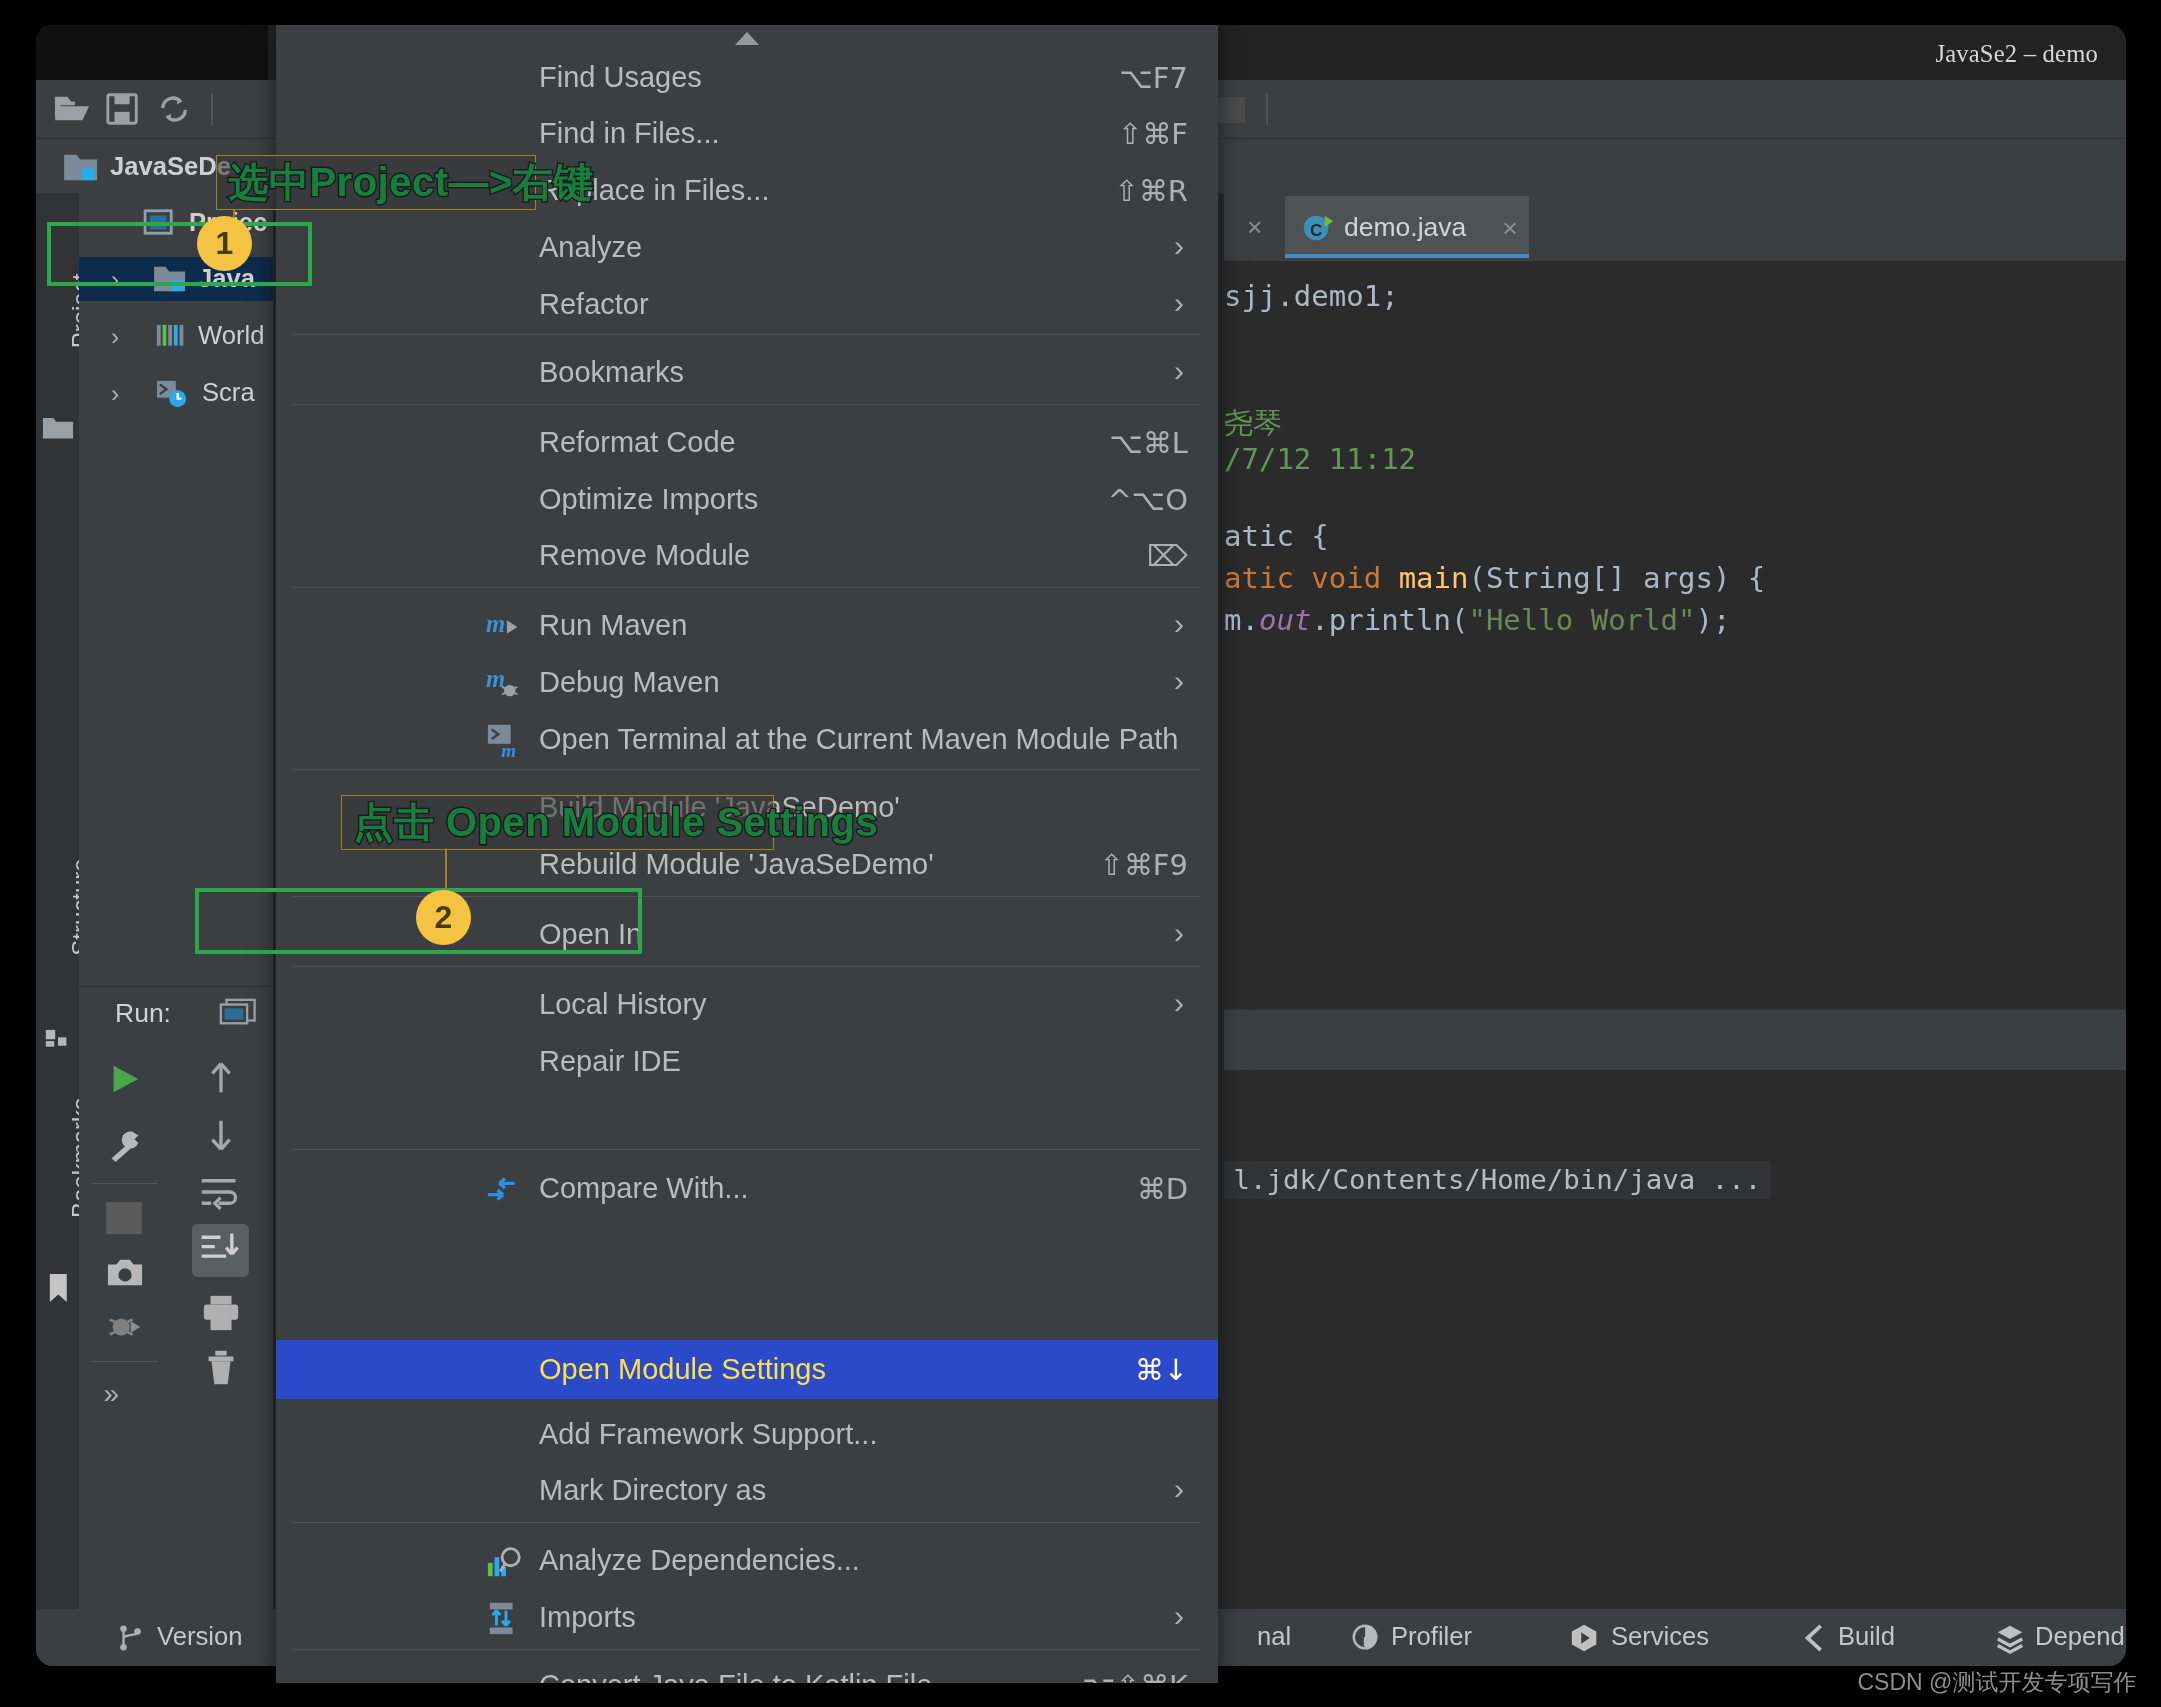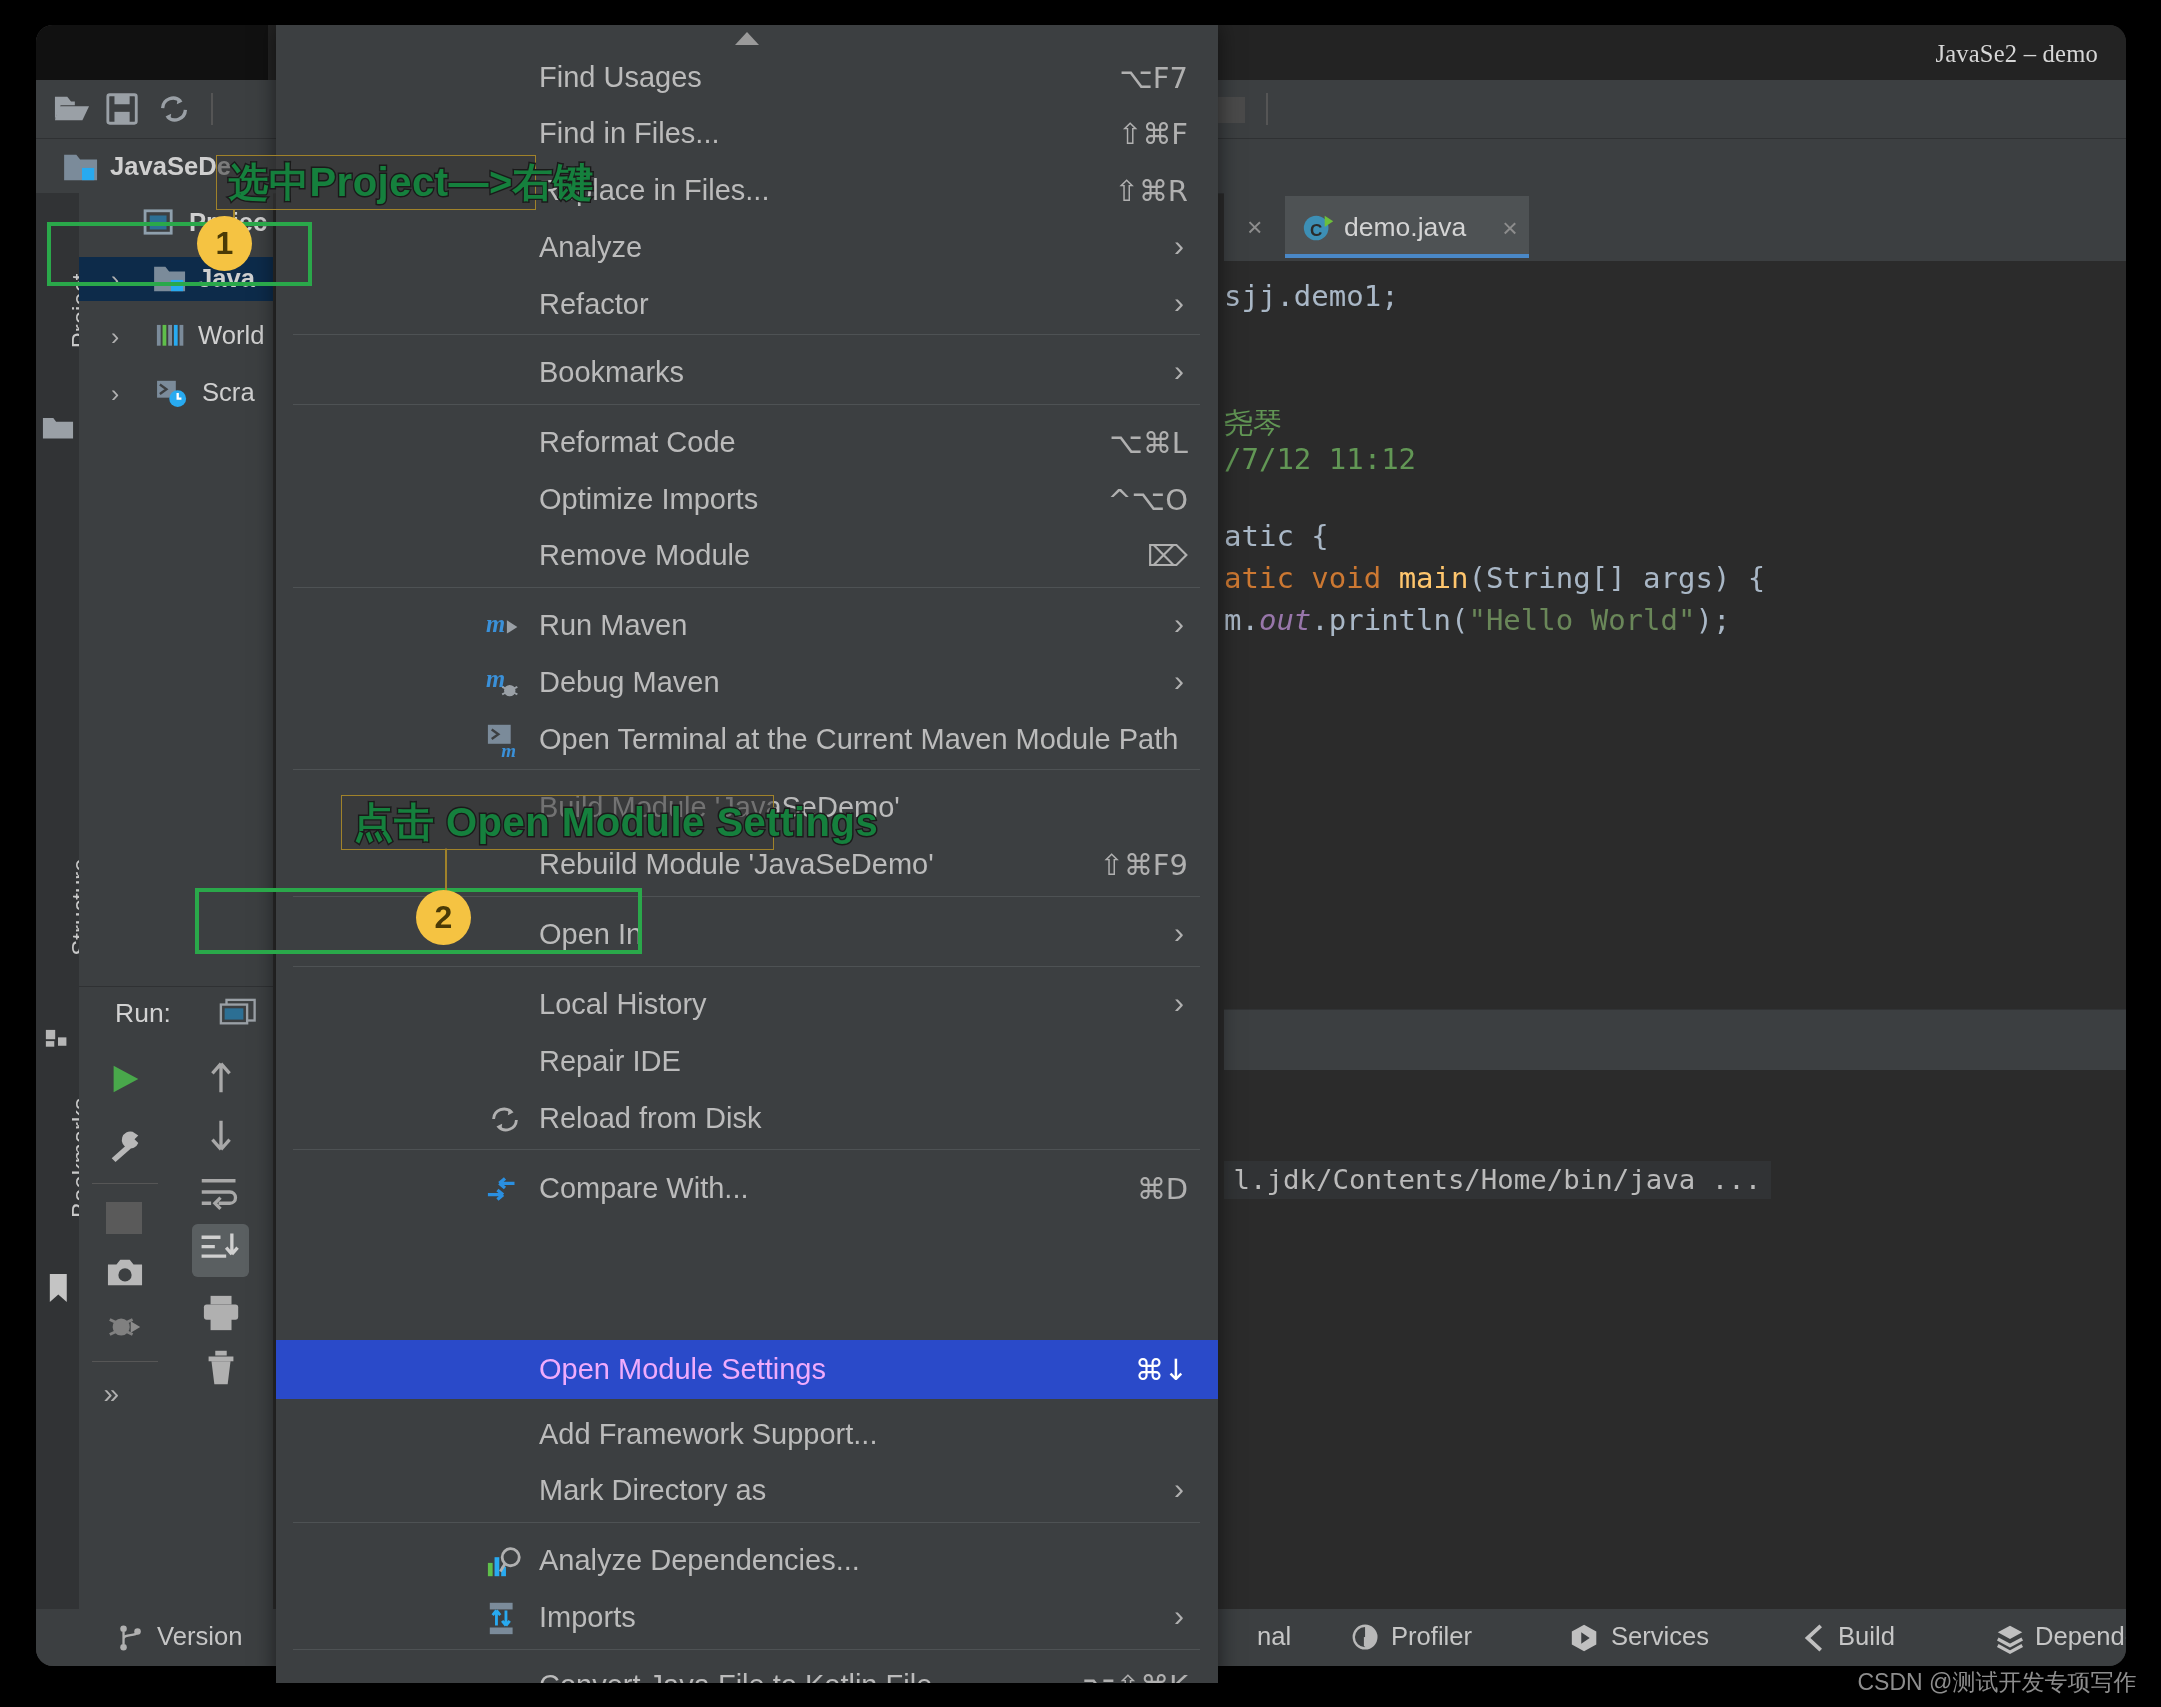--- a/index.html
+++ b/index.html
@@ -167,21 +167,21 @@
     border-bottom: 13.2px solid #9a9a9a;
   }
   .mi {
     position: absolute; left: 0; width: 100%; height: 55px;
   }
   .mi.hl { background: #2a4ac9; }
   .mi-label {
     position: absolute; left: 263px; top: 11.4px;
     color: #bbbbbb; font-size: 29px; white-space: nowrap;
   }
-  .mi.hl .mi-label { color: #f0abfc; }
+  .mi.hl .mi-label { color: #fde047; }
   .mi-short {
     position: absolute; right: 30px; top: 11.4px;
     color: #b0b0b0; font-size: 29px; white-space: nowrap;
     font-family: "DejaVu Sans", sans-serif;
   }
   .mi.hl .mi-short { color: #ffffff; }
   .mi-arrow {
     position: absolute; right: 34px; top: 9.5px;
     color: #b0b0b0; font-size: 30px;
   }
@@ -602,31 +602,20 @@
     </div>
 
     <div class="ctx-sep" style="top:941px"></div>
     <div class="mi" style="top:952px">
       <div class="mi-label">Local History</div>
       <div class="mi-arrow">›</div>
     </div>
     <div class="mi" style="top:1009px">
       <div class="mi-label">Repair IDE</div>
     </div>
-    <div class="mi" style="top:1066px">
-      <div class="mi-icon">
-        <svg width="38" height="38" viewBox="0 0 40 40">
-          <path d="M8 20 a11 11 0 0 1 19-7" fill="none" stroke="#b0b0b0" stroke-width="3"></path>
-          <path d="M32 21 a11 11 0 0 1-19 7" fill="none" stroke="#b0b0b0" stroke-width="3"></path>
-          <path d="M24 9 l5 4 -6 3 z" fill="#b0b0b0"></path>
-          <path d="M16 32 l-5 -4 6 -3 z" fill="#b0b0b0"></path>
-        </svg>
-      </div>
-      <div class="mi-label">Reload from Disk</div>
-    </div>
 
     <div class="ctx-sep" style="top:1124px"></div>
     <div class="mi" style="top:1136px">
       <div class="mi-icon">
         <svg width="38" height="38" viewBox="0 0 40 40">
           <path d="M2 14 h16 M18 14 l-6 -5 M18 14 l-6 5" stroke="#2a8fe0" stroke-width="3.5" fill="none" transform="translate(16,0) scale(-1,1) translate(-16,0)"></path>
           <path d="M2 26 h16 M18 26 l-6 -5 M18 26 l-6 5" stroke="#2a8fe0" stroke-width="3.5" fill="none"></path>
         </svg>
       </div>
       <div class="mi-label">Compare With...</div>

